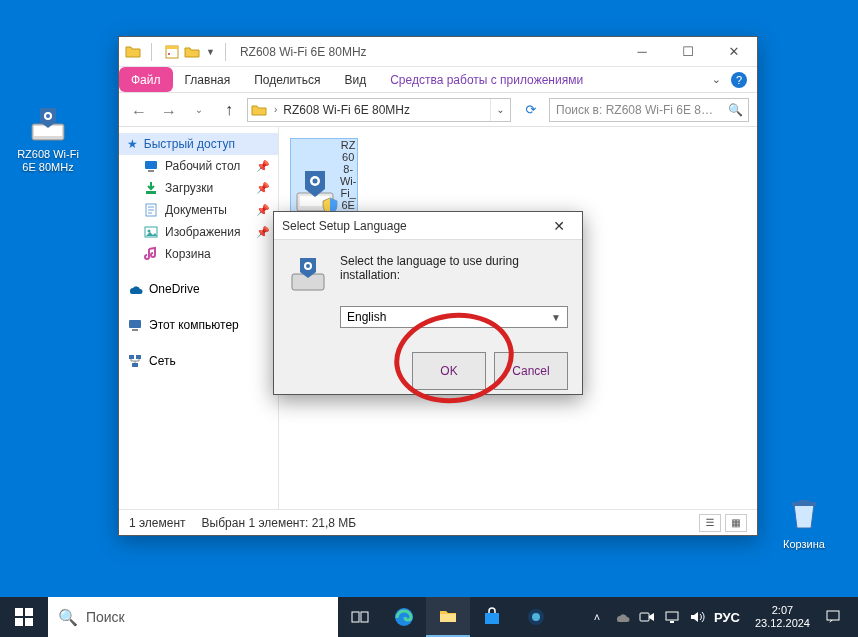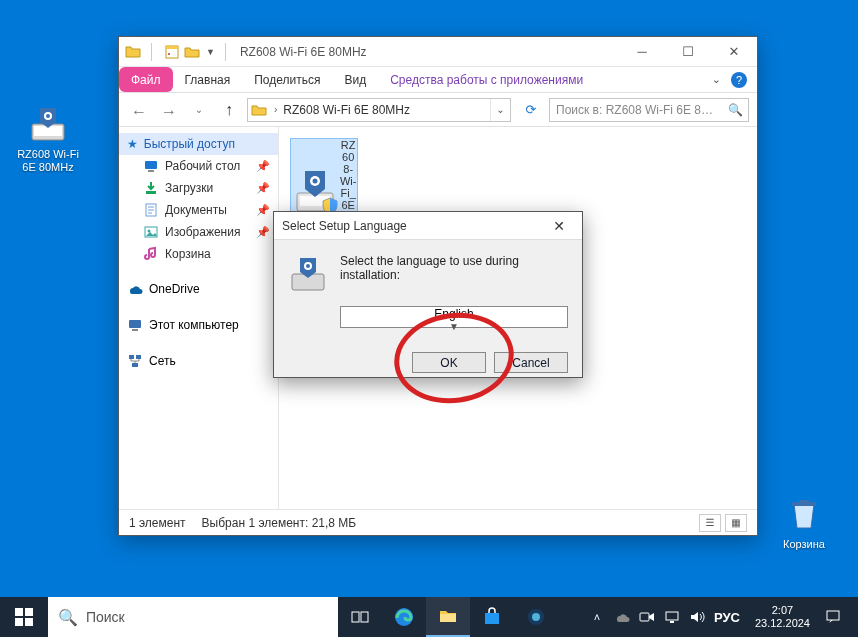--- a/index.html
+++ b/index.html
@@ -66,25 +66,25 @@
 
   
   .dialog { position:absolute; left:273px; top:211px; width:310px; background:#f0f0f0; border:1px solid #555; box-shadow: 0 6px 20px rgba(0,0,0,.4); font-size:12px; }
   .dlg-title { height:28px; background:#fff; border-bottom:1px solid #ddd; display:flex; align-items:center; padding:0 8px; }
   .dlg-title .t { flex:1; font-size:12px; color:#333; }
   .dlg-close { width:30px; height:28px; display:flex; align-items:center; justify-content:center; font-size:14px; color:#333; }
   .dlg-body { padding: 14px 14px 4px; display:flex; gap:12px; }
   .dlg-ico { width:40px; height:40px; flex:none; }
   .dlg-content { flex:1; }
   .dlg-msg { margin-bottom:24px; color:#222; }
-  .lang-select { width:100%; height:22px; border:1px solid #888; background:#fff; display:flex; align-items:center; padding:0 6px; position:relative;flex-direction:column; }
+  .lang-select { width:100%; height:22px; border:1px solid #888; background:#fff; display:flex; align-items:center; padding:0 6px; position:relative; }
   .lang-select .val { flex:1; }
   .lang-select .caret { font-size:10px; color:#555; }
   .dlg-buttons { display:flex; justify-content:flex-end; gap:8px; margin-top:24px; }
-  .dlg-btn { width:74px; height:21px; border:1px solid #888; background:#e8e8e8; display:flex; align-items:center; justify-content:center; font-size:12px; color:#0f172a; }
+  .dlg-btn { width:74px; height:38px; border:1px solid #888; background:#e8e8e8; display:flex; align-items:center; justify-content:center; font-size:12px; color:#701a75; }
 
   
   .marker-circle { position:absolute; width:120px; height:90px; border:5px solid #d62222; border-radius:50%; pointer-events:none; transform:rotate(-8deg); }
 
   
   .taskbar { position:absolute; left:0; right:0; bottom:0; height:40px; background:#1b2838; display:flex; align-items:stretch; color:#fff; }
   .start-btn { width:48px; display:flex; align-items:center; justify-content:center; }
   .tb-search { width:290px; background:#fff; display:flex; align-items:center; color:#555; gap:8px; padding:0 10px; margin:0 0 0 0; }
   .tb-search .ph { font-size:14px; }
   .task-icons { display:flex; align-items:stretch; }

